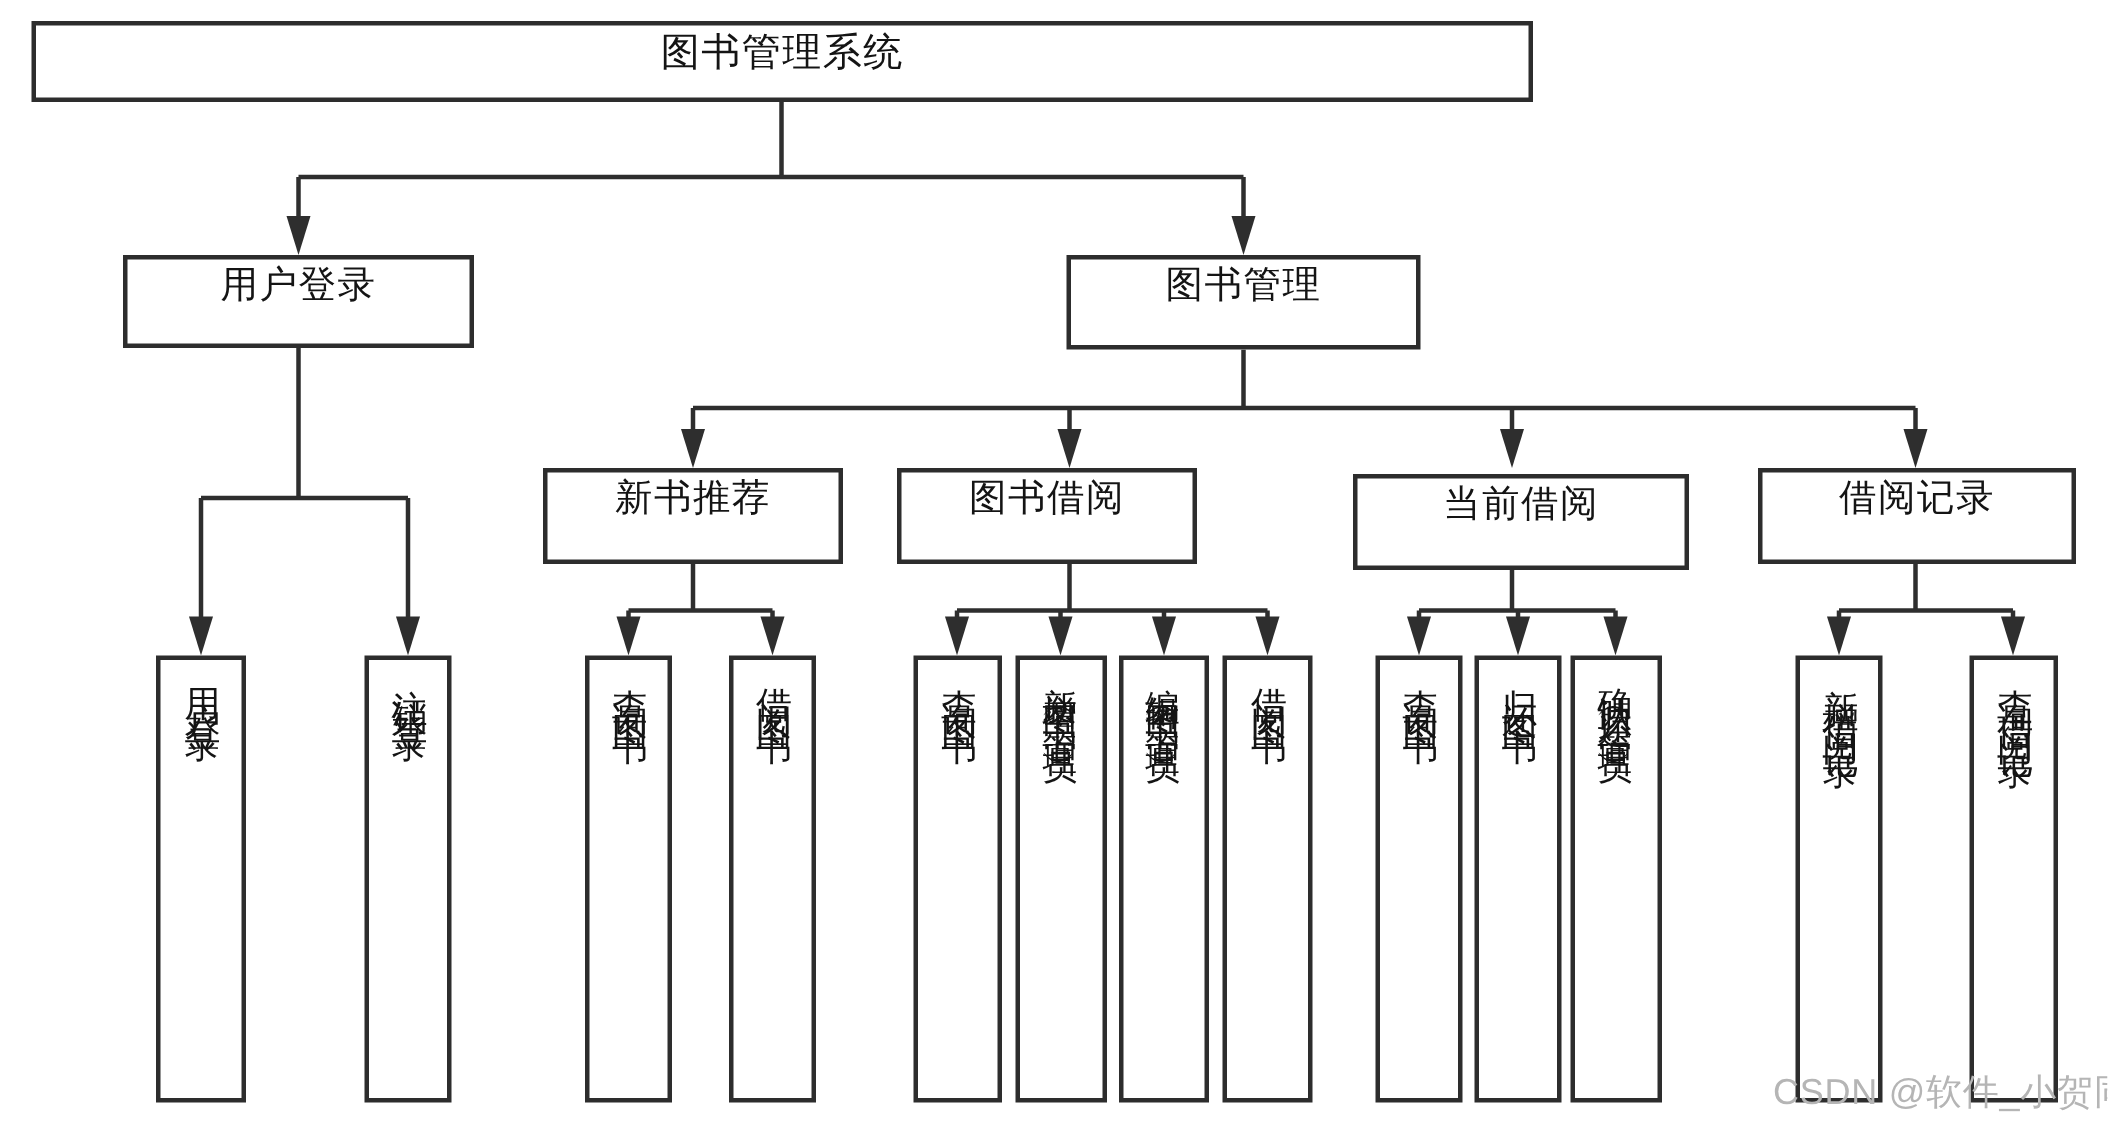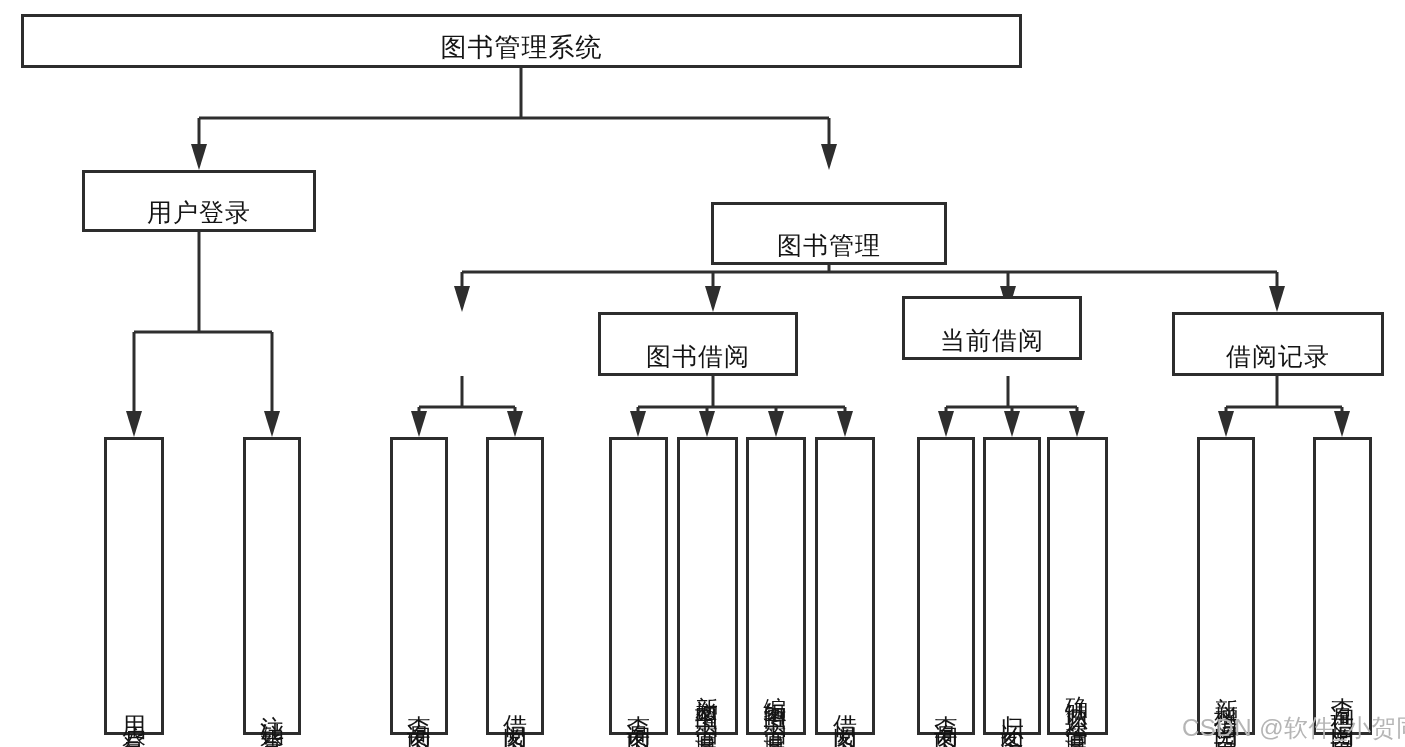--- a/index.html
+++ b/index.html
@@ -9,30 +9,30 @@
     background:#ffffff;
     font-family:"Liberation Sans","DejaVu Sans",sans-serif;
     overflow:hidden;
   }
   #wires{position:absolute;left:0;top:0;width:1405px;height:747px;}
   .node{
     position:absolute;
     box-sizing:border-box;
     border:3px solid #2d2d2d;
     background:#ffffff;
-    display:flex;align-items:flex-end;justify-content:center;
+    display:flex;align-items:flex-start;justify-content:center;
     color:#141414;
   }
   .hnode{font-size:25px;letter-spacing:1px;}
   #b-root{left:21px;top:14px;width:1001px;height:54px;font-size:26px;}
   #b-user-login{left:82px;top:170px;width:234px;height:62px;}
-  #b-book-mgmt{left:711px;top:170px;width:236px;height:63px;margin-top:32px;}
+  #b-book-mgmt{left:711px;top:170px;width:236px;height:63px;}
   #b-new-book{left:362px;top:312px;width:200px;height:64px;}
   #b-borrow{left:598px;top:312px;width:200px;height:64px;}
-  #b-current{left:902px;top:296px;width:180px;height:64px;}
+  #b-current{left:902px;top:316px;width:224px;height:64px;}
   #b-record{left:1172px;top:312px;width:212px;height:64px;}
   .leaf{top:437px;width:59px;height:298px;}
   .leaf .vtext{
     writing-mode:vertical-lr;
     text-orientation:mixed;
     font-size:24px;
     letter-spacing:9px;
     white-space:nowrap;
   }
   .leaf.long .vtext{letter-spacing:6px;font-size:23px;}
@@ -123,20 +123,23 @@
     <span>图书管理系统</span>
   </div>
 
   <div class="node hnode" id="b-user-login">
     <span>用户登录</span>
   </div>
   <div class="node hnode" id="b-book-mgmt">
     <span>图书管理</span>
   </div>
 
+  <div class="node hnode" id="b-new-book">
+    <span>新书推荐</span>
+  </div>
   <div class="node hnode" id="b-borrow">
     <span>图书借阅</span>
   </div>
   <div class="node hnode" id="b-current">
     <span>当前借阅</span>
   </div>
   <div class="node hnode" id="b-record">
     <span>借阅记录</span>
   </div>
 

